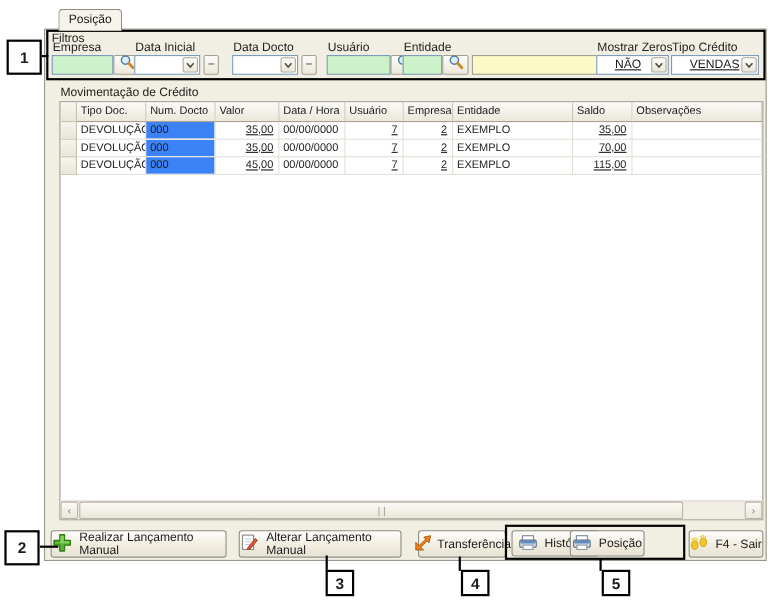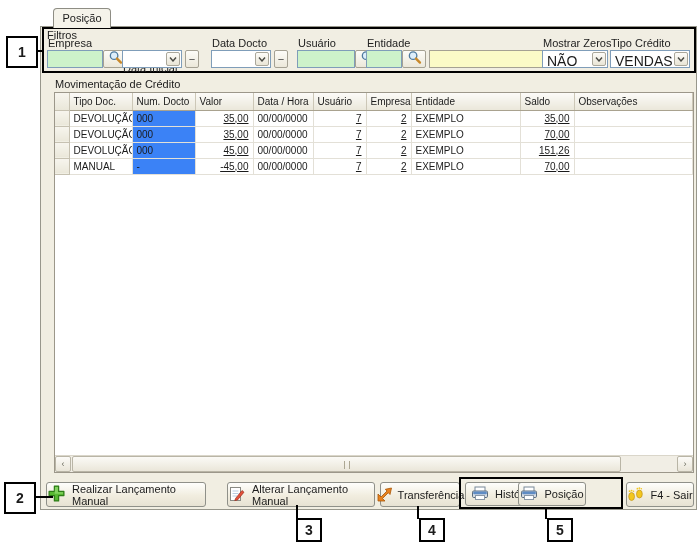--- a/index.html
+++ b/index.html
@@ -19,21 +19,21 @@
   .f-frame { left:42px; top:27px; width:654px; height:46px; background:#f1eee3; }
   .lbl { font-size:11px; color:#222; white-space:nowrap; z-index:6; }
   .field { height:18px; border:1px solid #7f9db9; font-size:11px; padding:1px 3px;
     z-index:6; background:#fff; font-family:"Liberation Sans",sans-serif; }
   .green { background:#cdf2ca; }
   .yellow { background:#fbfac7; }
   .sq-btn { height:18px; background:linear-gradient(#fdfcf8,#ece8da);
     border:1px solid #a5a193; border-radius:2px; z-index:6;
     display:flex; align-items:center; justify-content:center; cursor:default; }
   .combo { height:18px; background:#fff; border:1px solid #7f9db9; z-index:6; }
-  .combo .val { position:absolute; left:4px; top:2px; font-size:14px; }
+  .combo .val { position:absolute; left:16px; top:2px; font-size:11px;text-decoration:underline; }
   .combo-btn { position:absolute; right:1px; top:1px; width:14px; height:14px;
     background:linear-gradient(#fdfcf8,#e9e5d6); border:1px solid #aaa79a;
     border-radius:2px; display:flex; align-items:center; justify-content:center; }
   .minus-btn { width:14px; font-size:11px; color:#444; }
 
   
   .grid-title { left:55px; top:78px; font-size:11px; }
   .grid-frame { left:54px; top:92px; width:640px; height:381px;
     border:1px solid #9c978a; background:#fff; overflow:hidden; }
   table.grid { border-collapse:collapse; table-layout:fixed; width:638px; }
@@ -88,21 +88,21 @@
 <input class="abs field green" style="left: 47px; top: 50px; width: 56px;" value="">
 <div class="abs sq-btn" style="left:103px;top:50px;width:24px;">
   <span>
     <svg width="15" height="15" viewBox="0 0 16 16">
         <circle cx="6.5" cy="6" r="4" fill="#ddeefb" stroke="#4e7a9e" stroke-width="1.4"></circle>
         <line x1="9.6" y1="9.1" x2="13.8" y2="13.4" stroke="#c9892b" stroke-width="2.6" stroke-linecap="round"></line>
       </svg>
   </span>
 </div>
 
-<div class="abs lbl" style="left:123px;top:37px;margin-top:25px;">Data Inicial</div>
+<div class="abs lbl" style="left:123px;top:37px;">Data Inicial</div>
 <div class="abs combo" style="left:122px;top:50px;width:60px;">
   <span class="val"></span>
   <span class="combo-btn">
     <svg width="8" height="5" viewBox="0 0 8 5">
         <path d="M1,0.5 L4,4 L7,0.5" fill="none" stroke="#4a4a44" stroke-width="1.4"></path>
       </svg>
   </span>
 </div>
 <div class="abs sq-btn minus-btn" style="left:185px;top:50px;">
   <span>−</span>
@@ -220,33 +220,21 @@
       </tr>
       <tr>
         <td class="sel"></td>
         <td>DEVOLUÇÃO</td>
         <td class="purple">000</td>
         <td class="r">45,00</td>
         <td>00/00/0000</td>
         <td class="r">7</td>
         <td class="r">2</td>
         <td>EXEMPLO</td>
-        <td class="r">151,26</td>
-        <td></td>
-      </tr>
-      <tr>
-        <td class="sel"></td>
-        <td>MANUAL</td>
-        <td class="purple">-</td>
-        <td class="r">-45,00</td>
-        <td>00/00/0000</td>
-        <td class="r">7</td>
-        <td class="r">2</td>
-        <td>EXEMPLO</td>
-        <td class="r">70,00</td>
+        <td class="r">115,00</td>
         <td></td>
       </tr>
     </tbody>
   </table>
 </div>
 
 <div class="abs hscroll">
   <div class="sb-btn" style="left:0;">‹</div>
   <div class="sb-thumb">
     <span class="sb-grip"></span>
@@ -257,21 +245,21 @@
 <div class="abs btn" style="left:46px;top:482px;width:160px;">
   <span>
     <svg width="19" height="19" viewBox="0 0 18 18">
         <path d="M7 2 h4 v5 h5 v4 h-5 v5 h-4 v-5 H2 V7 h5 z" fill="#58b832" stroke="#2e7d18" stroke-width="1.2" stroke-linejoin="round"></path>
         <path d="M7.6 2.8 h2.8 v4.9 h4.8 v1.6 h-8 z" fill="#8ed96c" opacity="0.8"></path>
       </svg>
   </span>
   <span>Realizar Lançamento Manual</span>
 </div>
 
-<div class="abs btn" style="left:227px;top:482px;width:148px;">
+<div class="abs btn" style="left:217px;top:482px;width:148px;">
   <span>
     <svg width="18" height="18" viewBox="0 0 18 18">
         <rect x="2.5" y="2.5" width="10" height="13" fill="#ffffff" stroke="#8a8a84"></rect>
         <line x1="4.5" y1="6" x2="10.5" y2="6" stroke="#b9cde2"></line>
         <line x1="4.5" y1="8.5" x2="10.5" y2="8.5" stroke="#b9cde2"></line>
         <line x1="4.5" y1="11" x2="9" y2="11" stroke="#b9cde2"></line>
         <path d="M7.5 13.5 L14 5.5 L16 7.2 L9.5 15 L6.8 15.6 z" fill="#e2503a" stroke="#9b2d1b" stroke-width="0.7"></path>
       </svg>
   </span>
   <span>Alterar Lançamento Manual</span>

